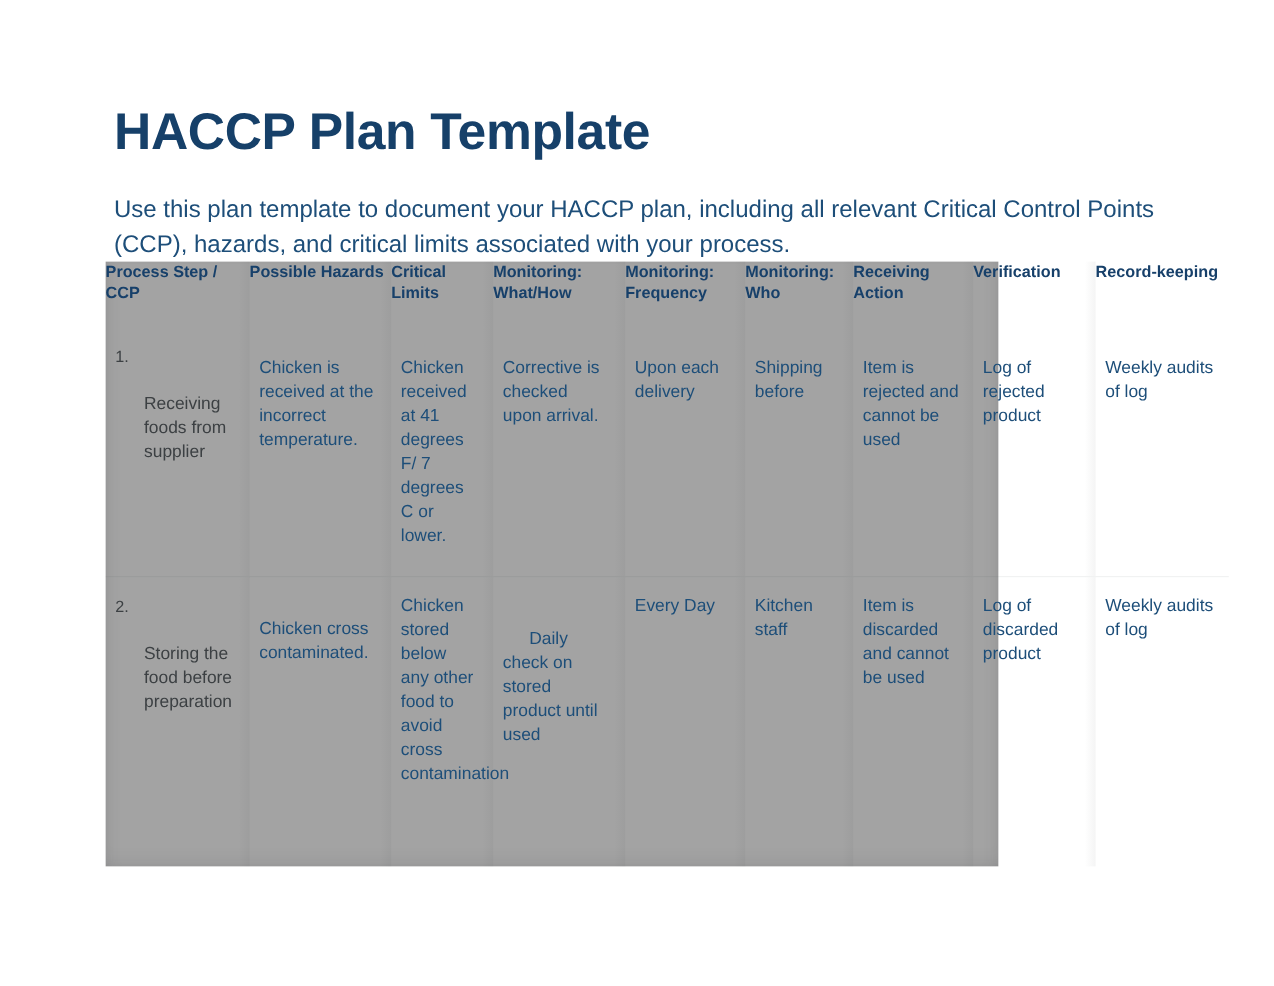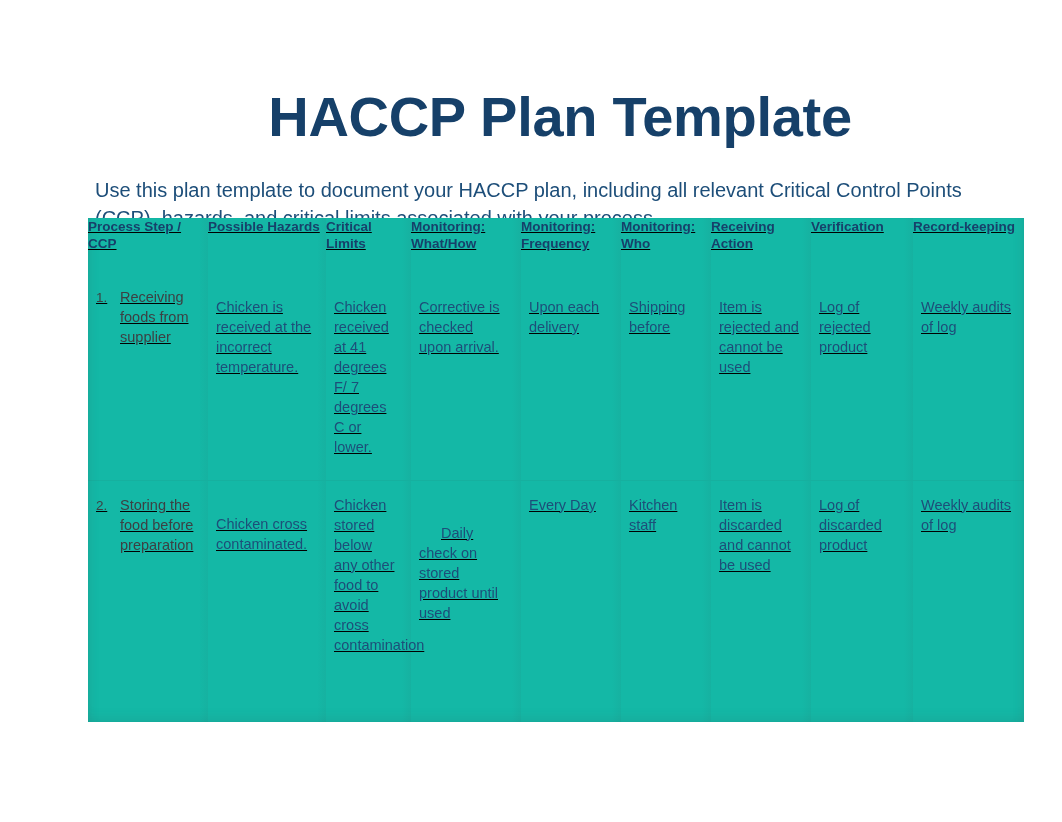--- a/index.html
+++ b/index.html
@@ -26,53 +26,51 @@
 
   
   .doc-header {
     position: absolute;
     left: 95px;
     top: 86px;
     width: 930px;
   }
 
   .doc-title {
-    font-size: 56px;
+    font-size: 43px;
     font-weight: 700;
     color: #164069;
     letter-spacing: -0.3px;
     line-height: 1.12;
     margin: 0;
     white-space: nowrap;
-    text-align: center;
   }
 
   .doc-subtitle {
     margin: 0;
     margin-top: 27px;
     font-size: 20px;
     line-height: 1.42;
     color: #1d4e79;
     max-width: 890px;
   }
 
   
   .table-wrap {
     position: absolute;
     left: 88px;
     top: 218px;
-    width: 936px;
+    width: 744px;
     height: 504px;
-    background: #14b8a6;
+    background: #a3a3a3;
     
     box-shadow:
       inset 10px 0 12px -10px rgba(60,64,67,0.16),
       inset -10px 0 12px -10px rgba(60,64,67,0.16),
       inset 0 -12px 14px -10px rgba(60,64,67,0.13);
-    text-decoration: underline;
   }
 
   table.haccp {
     border-collapse: collapse;
     table-layout: fixed;
     width: 936px;
     height: 504px;
   }
 
   table.haccp th,
@@ -139,20 +137,21 @@
     font-size: 13.5px;
     color: #3c4043;
     line-height: 1.45;
     padding-top: 1px;
   }
   .step-text {
     flex: 1 1 auto;
     color: #3c4043;
     font-size: 14.5px;
     line-height: 1.38;
+    margin-top: 40px;
   }
 
   
   .pad-t-0   { padding-top: 14px !important; }
   .pad-t-sm  { padding-top: 24px !important; }
   .pad-t-md  { padding-top: 33px !important; }
   .pad-t-lg  { padding-top: 42px !important; }
 
   
   .hang-indent {

